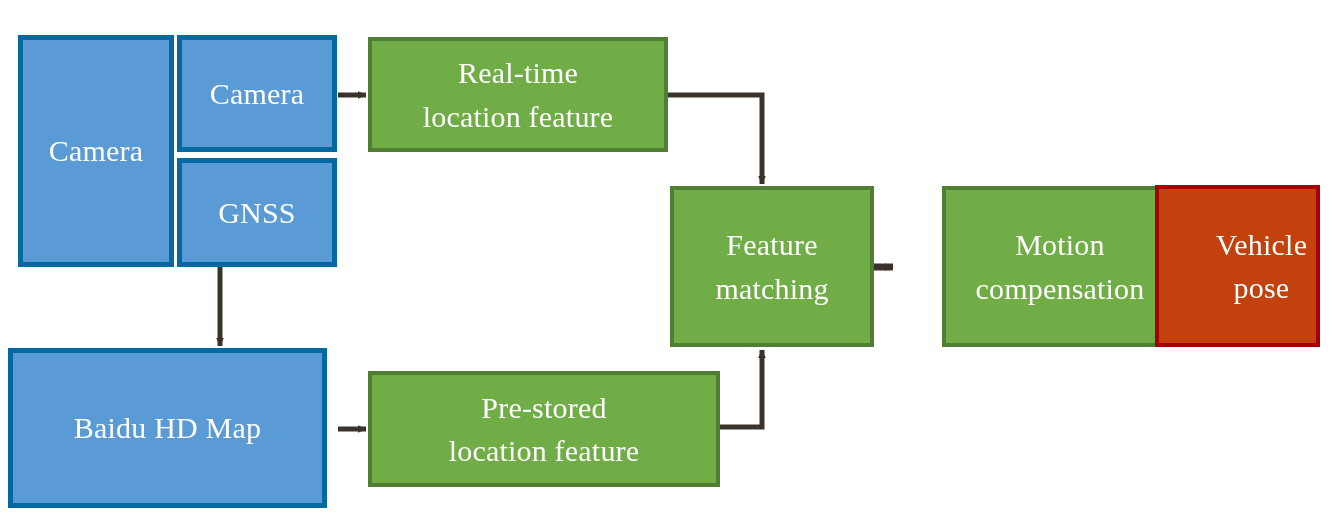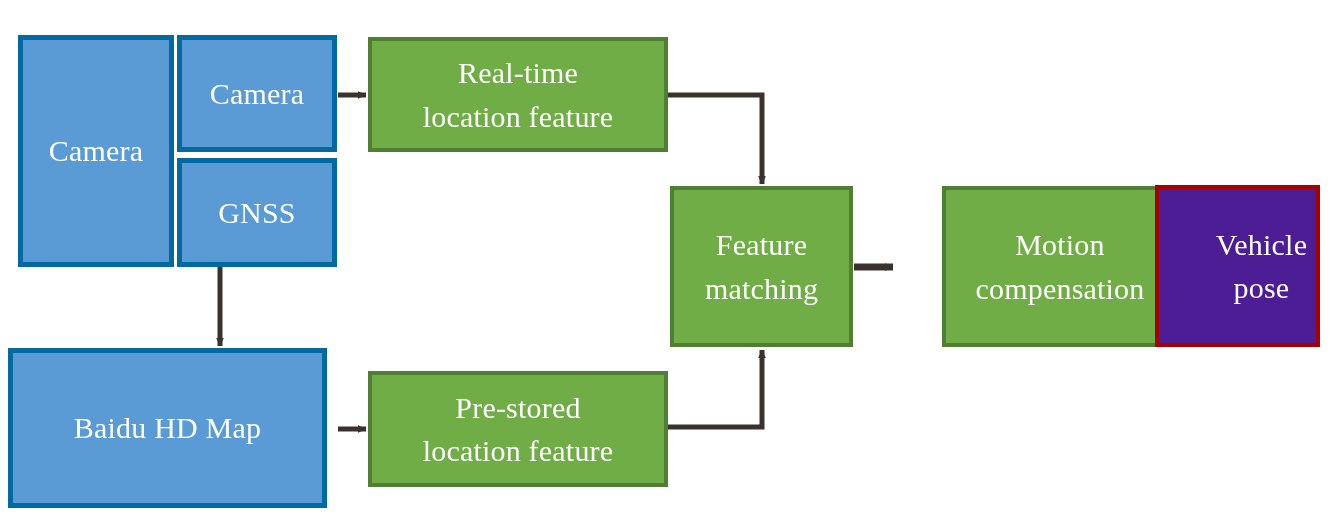--- a/index.html
+++ b/index.html
@@ -36,21 +36,21 @@
   }
   .node.blue {
     background: #5B9BD5;
     border: 5px solid #0369a1;
   }
   .node.green {
     background: #70AD47;
     border: 4px solid #507E32;
   }
   .node.red {
-    background: #4c1d95;
+    background: #c2410c;
     border: 4px solid #A80000;
     padding-left: 48px;
   }
   .conn {
     position: absolute;
     pointer-events: none;
   }
   .conn svg {
     display: block;
     overflow: visible;
@@ -113,26 +113,26 @@
 
   <div class="node green" style="left:368px;top:37px;width:300px;height:115px;">
     <span class="label">Real-time
 location feature</span>
   </div>
 
   <div class="node blue" style="left:8px;top:348px;width:319px;height:160px;">
     <span class="label">Baidu HD Map</span>
   </div>
 
-  <div class="node green" style="left:368px;top:371px;width:300px;height:116px;">
+  <div class="node green" style="left:368px;top:371px;width:352px;height:116px;">
     <span class="label">Pre-stored
 location feature</span>
   </div>
 
-  <div class="node green" style="left:670px;top:186px;width:183px;height:161px;">
+  <div class="node green" style="left:670px;top:186px;width:204px;height:161px;">
     <span class="label">Feature
 matching</span>
   </div>
 
   <div class="node green" style="left:895px;top:186px;width:236px;height:161px;margin-left:47px;">
     <span class="label">Motion
 compensation</span>
   </div>
 
   <div class="node red" style="left:1155px;top:185px;width:165px;height:162px;">

